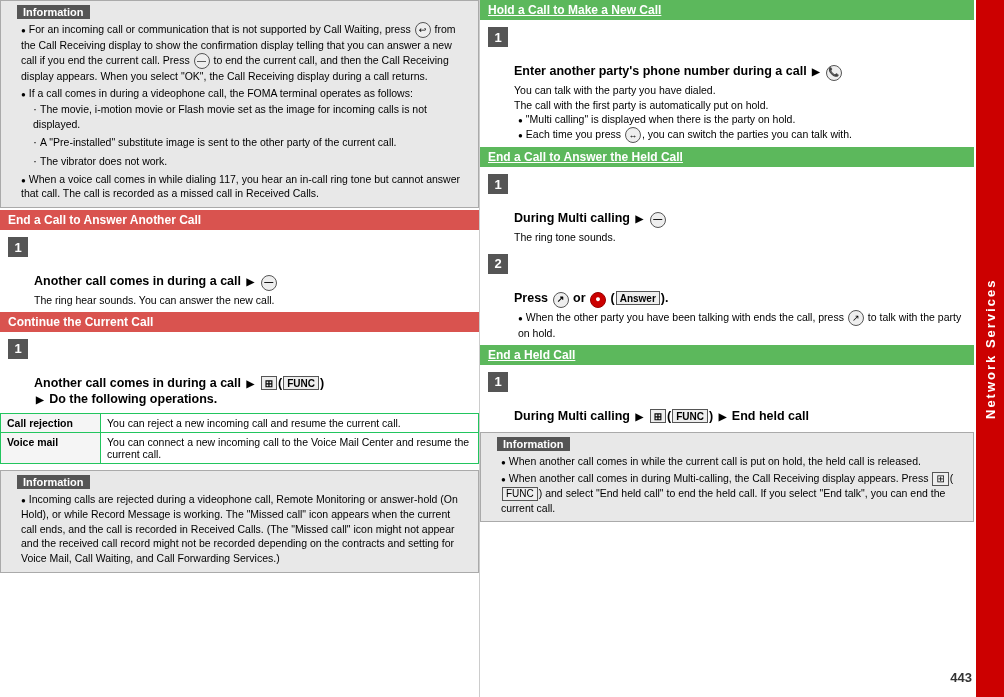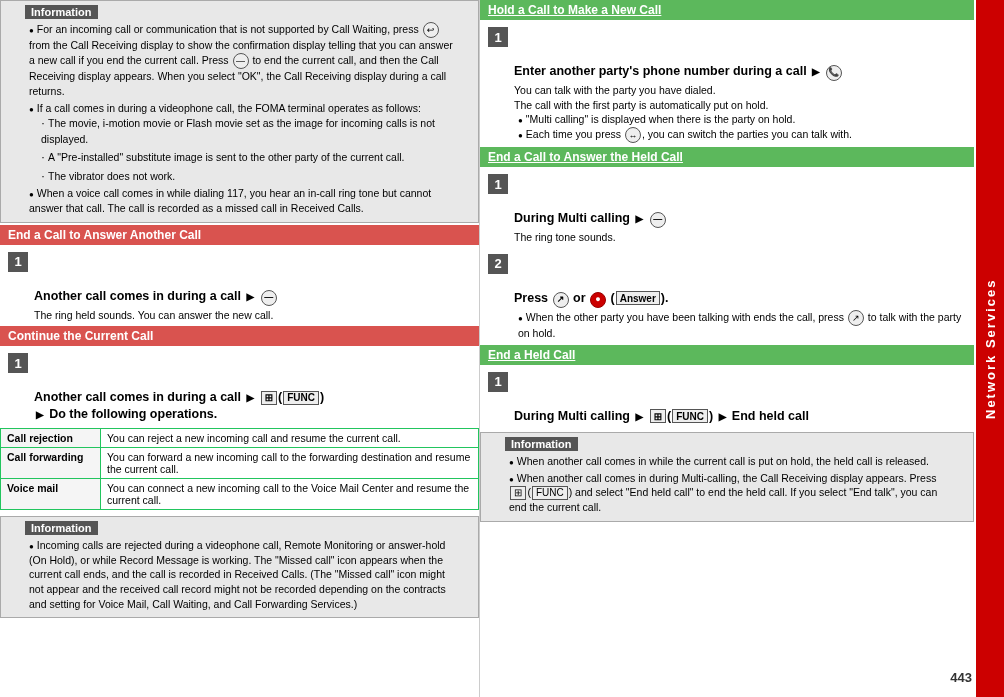--- a/index.html
+++ b/index.html
@@ -41,21 +41,21 @@
 
     .section-header.green {
       background: #5cb85c;
       text-decoration: underline;
     }
 
     
     .info-box {
       background: #e8e8e8;
       border: 1px solid #aaa;
-      padding: 4px 24px;
+      padding: 4px 16px;
       margin-bottom: 2px;
     }
     .info-box-header {
       background: #555;
       color: #fff;
       font-weight: bold;
       font-size: 11px;
       padding: 1px 6px;
       display: inline-block;
       margin-bottom: 3px;
@@ -241,21 +241,21 @@
 
   <div class="section-header">End a Call to Answer Another Call</div>
   <div class="step">
     <div class="step-num">1</div>
     <div class="step-content">
       <div class="step-title">
         <span>Another call comes in during a call</span>
         <span class="arrow-right">▶</span>
         <span class="btn-round">—</span>
       </div>
-      <div class="step-desc">The ring held sounds. You can answer the new call.</div>
+      <div class="step-desc">The ring hear sounds. You can answer the new call.</div>
     </div>
   </div>
 
   <div class="section-header">Continue the Current Call</div>
   <div class="step">
     <div class="step-num">1</div>
     <div class="step-content">
       <div class="step-title">
         <span>Another call comes in during a call</span>
         <span class="arrow-right">▶</span>
@@ -266,24 +266,20 @@
         <span>Do the following operations.</span>
       </div>
     </div>
   </div>
 
   <table class="func-table">
     <tbody>
       <tr>
         <td>Call rejection</td>
         <td>You can reject a new incoming call and resume the current call.</td>
-      </tr>
-      <tr>
-        <td>Call forwarding</td>
-        <td>You can forward a new incoming call to the forwarding destination and resume the current call.</td>
       </tr>
       <tr>
         <td>Voice mail</td>
         <td>You can connect a new incoming call to the Voice Mail Center and resume the current call.</td>
       </tr>
     </tbody>
   </table>
 
   <div class="info-box" style="margin-top:4px;">
     <div class="info-box-header">Information</div>

